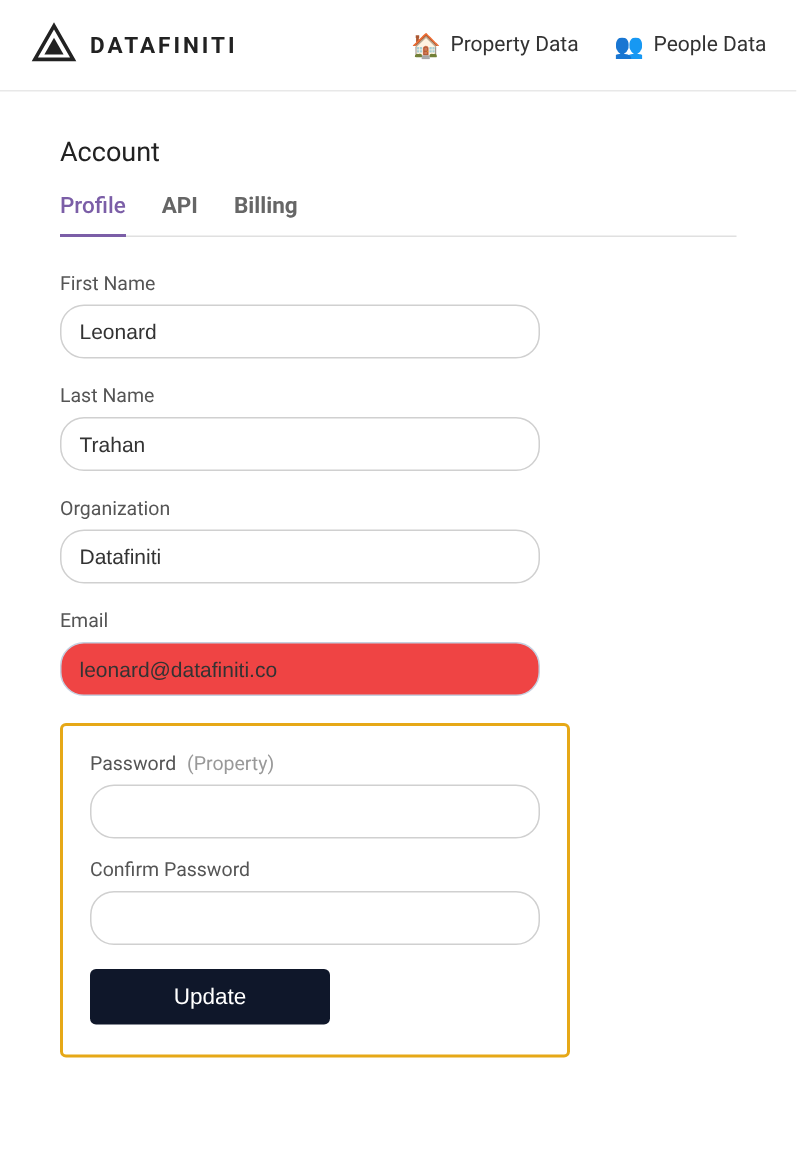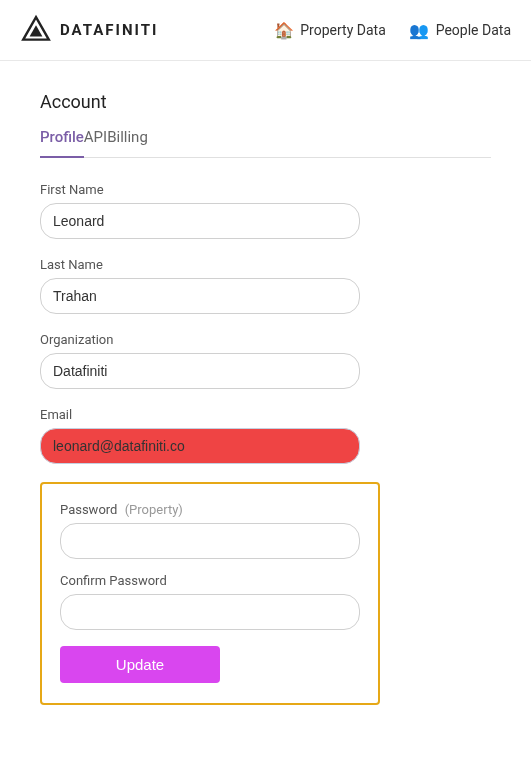--- a/index.html
+++ b/index.html
@@ -71,31 +71,33 @@
 
     .page-title {
       font-size: 18px;
       font-weight: 400;
       color: #222;
       margin-bottom: 16px;
     }
 
     .tabs {
       display: flex;
+      gap: 24px;
       border-bottom: 1px solid #e0e0e0;
       margin-bottom: 24px;
     }
 
     .tab {
       font-size: 15px;
       padding-bottom: 10px;
       cursor: pointer;
       color: #666;
       border-bottom: 2px solid transparent;
       margin-bottom: -1px;
+      font-weight: bold;
     }
 
     .tab.active {
       color: #7b5ea7;
       border-bottom: 2px solid #7b5ea7;
       font-weight: 500;
     }
 
     .form-group {
       margin-bottom: 18px;
@@ -142,21 +144,21 @@
 
     .password-section .form-group {
       margin-bottom: 14px;
     }
 
     .password-section .form-group:last-of-type {
       margin-bottom: 16px;
     }
 
     .update-btn {
-      background: #d946ef;
+      background: #0f172a;
       color: #fff;
       border: none;
       padding: 10px 40px;
       border-radius: 4px;
       font-size: 15px;
       cursor: pointer;
       display: block;
       width: 160px;
     }
   </style>

